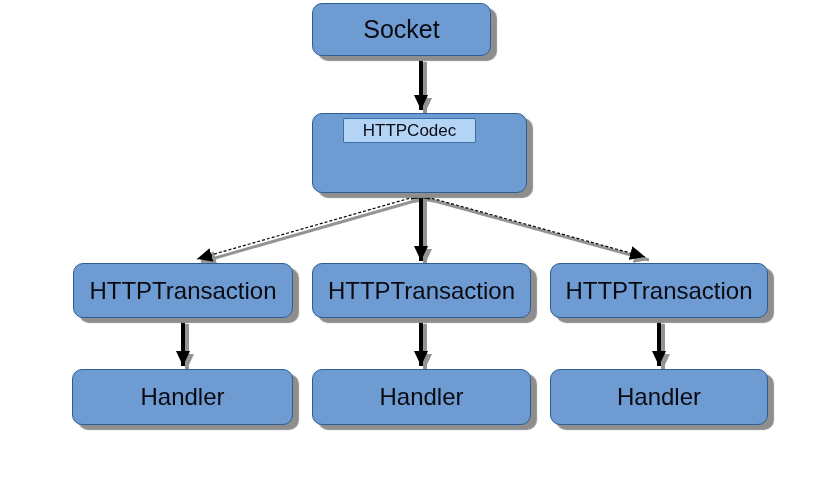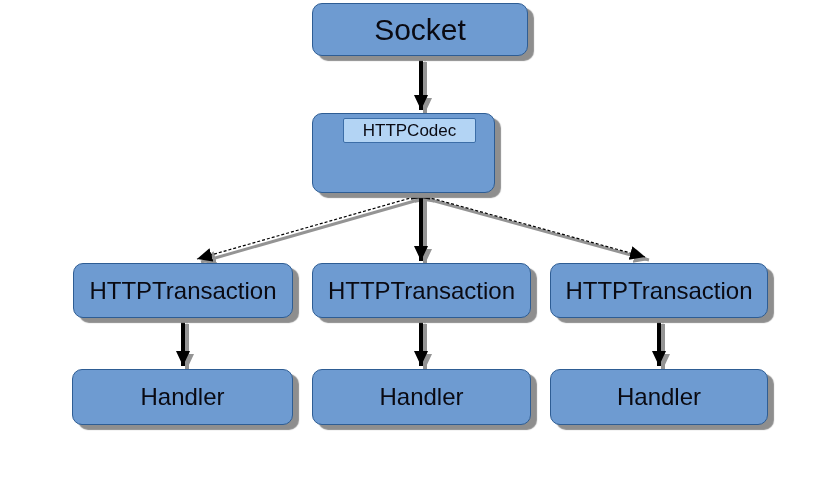--- a/index.html
+++ b/index.html
@@ -12,22 +12,22 @@
     position:absolute;
     background:var(--box-fill,#6e9bd1);
     border:1.5px solid var(--box-border,#2e5d94);
     border-radius:10px;
     box-shadow:6px 5px 1px 0 var(--shadow,#8e8e8e);
     display:flex;align-items:center;justify-content:center;
     color:var(--text,#0a0a12);
     box-sizing:border-box;
   }
   .box .lbl{white-space:nowrap;}
-  .socket{left:312px;top:3px;width:216px;height:53px;font-size:30px;}
-  .session{left:312px;top:113px;width:183px;height:80px;font-size:28px;padding-top:26px;}
+  .socket{left:312px;top:3px;width:179px;height:53px;font-size:25px;}
+  .session{left:312px;top:113px;width:215px;height:80px;font-size:28px;padding-top:26px;}
   .codec{
     position:absolute;left:30px;top:4px;width:133px;height:25px;
     background:var(--codec-fill,#b3d4f4);
     border:1px solid var(--codec-border,#3c6ea8);
     border-radius:2px;box-shadow:none;
     font-size:17px;padding-top:0;
   }
   .t1{left:73px;top:263px;width:220px;height:55px;font-size:24px;}
   .t2{left:312px;top:263px;width:219px;height:55px;font-size:24px;}
   .t3{left:550px;top:263px;width:218px;height:55px;font-size:24px;}

